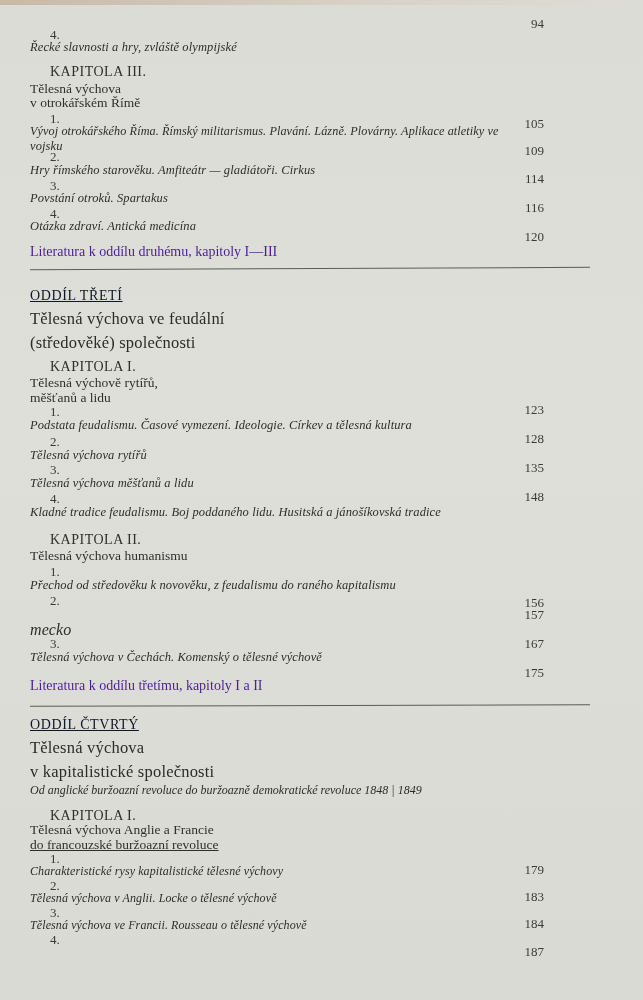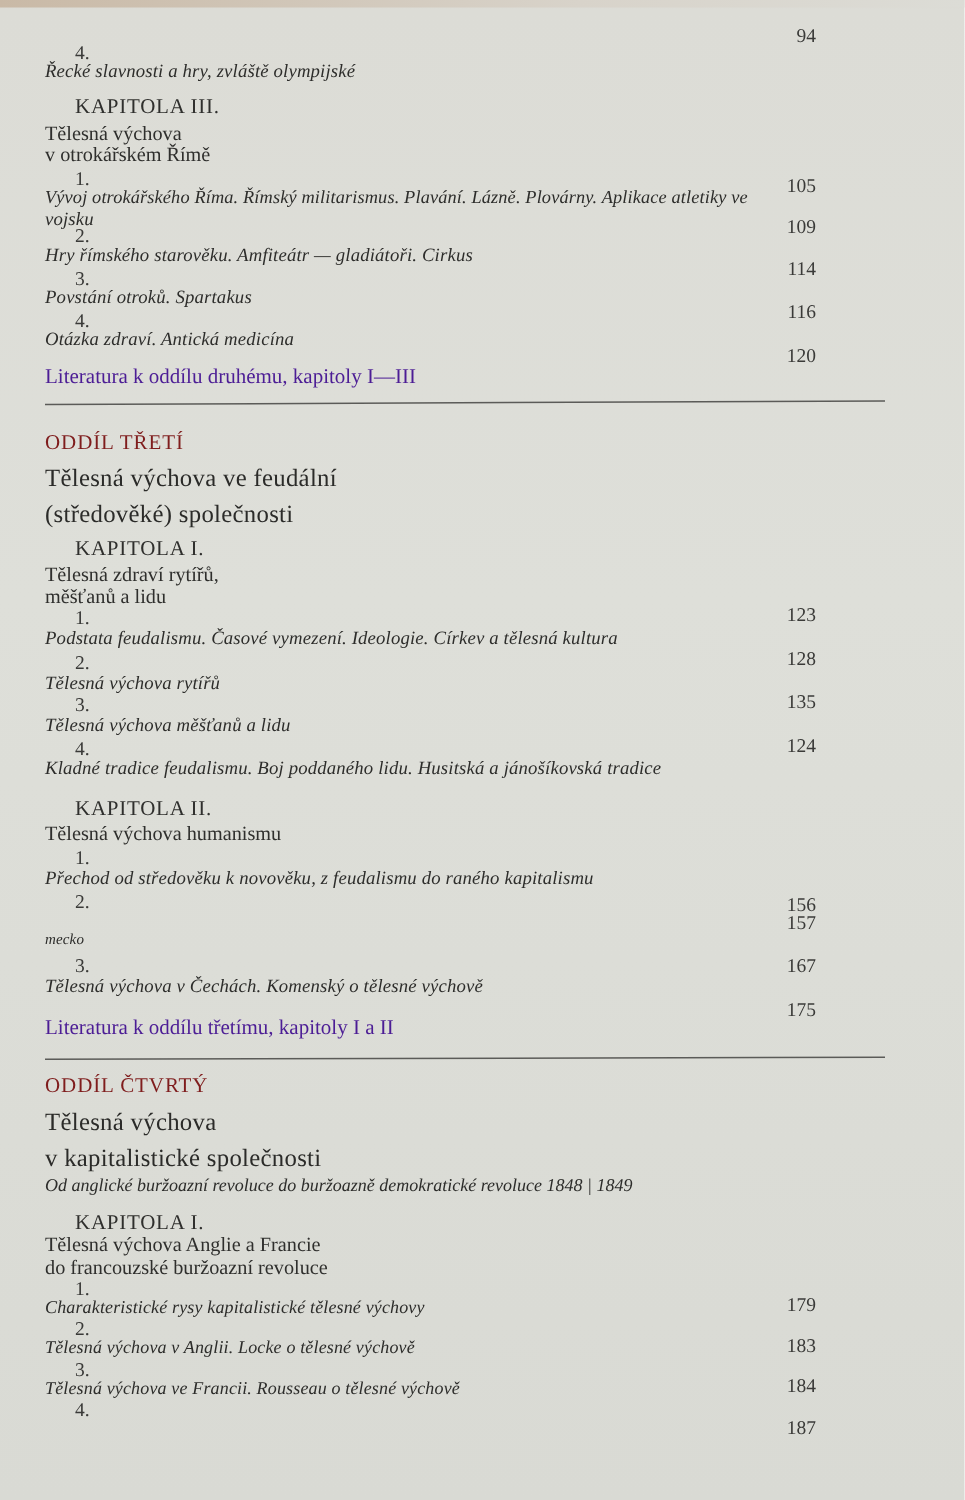--- a/index.html
+++ b/index.html
@@ -12,21 +12,21 @@
   }
   .top-edge { position:absolute; left:0; top:0; width:643px; height:5px; background:linear-gradient(90deg,#c9b9a6,#d8d3ca 60%,#dcdcd6); }
   .page { position:absolute; left:0; top:0; width:594px; height:1000px; }
   .abs { position:absolute; white-space:nowrap; }
   .num { font-size:13px; color:#3a3a38; }
   .ital { font-style:italic; font-size:12.5px; color:#2d2d2b; letter-spacing:0.1px; }
   .pg { font-size:13px; color:#3a3a38; right:50px; text-align:right; }
   .kap { font-size:14px; letter-spacing:0.5px; color:#2f2f2d; }
   .ch-title { font-size:13.5px; color:#2f2f2d; }
   .lit { font-size:14px; color:#4c1d95; }
-  .oddil { font-size:14px; letter-spacing:0.6px; color:#7f1d1d; }
+  .oddil { font-size:14px; letter-spacing:0.6px; color:#0f172a;text-decoration:underline; }
   .section-title { font-size:16.5px; color:#2b2b29; letter-spacing:0.2px; }
   .sub-ital { font-style:italic; font-size:12.5px; color:#2d2d2b; }
   .rule { position:absolute; height:1px; background:#5b5b58; }
 </style>
 </head>
 <body>
 
 <div class="top-edge"></div>
 
 <div class="page">
@@ -59,67 +59,67 @@
   <span class="abs pg" style="top:229px;">120</span>
   <span class="abs lit" style="left:30px;top:244px;">Literatura k oddílu druhému, kapitoly I—III</span>
 
   <div class="rule" style="left:30px;top:268px;width:560px;transform:rotate(-0.25deg);"></div>
 
   <span class="abs oddil" style="left:30px;top:288px;">ODDÍL TŘETÍ</span>
   <span class="abs section-title" style="left:30px;top:309px;">Tělesná výchova ve feudální</span>
   <span class="abs section-title" style="left:30px;top:333px;">(středověké) společnosti</span>
 
   <span class="abs kap" style="left:50px;top:359px;">KAPITOLA I.</span>
-  <span class="abs ch-title" style="left:30px;top:375px;">Tělesná zdraví rytířů,</span>
+  <span class="abs ch-title" style="left:30px;top:375px;">Tělesná výchově rytířů,</span>
   <span class="abs ch-title" style="left:30px;top:390px;">měšťanů a lidu</span>
 
   <span class="abs pg" style="top:402px;">123</span>
   <span class="abs num" style="left:50px;top:404px;">1.</span>
   <span class="abs ital" style="left:30px;top:418px;">Podstata feudalismu. Časové vymezení. Ideologie. Církev a tělesná kultura</span>
 
   <span class="abs pg" style="top:431px;">128</span>
   <span class="abs num" style="left:50px;top:434px;">2.</span>
   <span class="abs ital" style="left:30px;top:448px;">Tělesná výchova rytířů</span>
 
   <span class="abs pg" style="top:460px;">135</span>
   <span class="abs num" style="left:50px;top:462px;">3.</span>
   <span class="abs ital" style="left:30px;top:476px;">Tělesná výchova měšťanů a lidu</span>
 
-  <span class="abs pg" style="top:489px;">124</span>
+  <span class="abs pg" style="top:489px;">148</span>
   <span class="abs num" style="left:50px;top:491px;">4.</span>
   <span class="abs ital" style="left:30px;top:505px;">Kladné tradice feudalismu. Boj poddaného lidu. Husitská a jánošíkovská tradice</span>
 
   <span class="abs kap" style="left:50px;top:532px;">KAPITOLA II.</span>
   <span class="abs ch-title" style="left:30px;top:548px;">Tělesná výchova humanismu</span>
 
   <span class="abs pg" style="top:595px;">156</span>
   <span class="abs num" style="left:50px;top:564px;">1.</span>
   <span class="abs ital" style="left:30px;top:578px;">Přechod od středověku k novověku, z feudalismu do raného kapitalismu</span>
 
   <span class="abs num" style="left:50px;top:593px;">2.</span>
   <span class="abs pg" style="top:607px;">157</span>
-  <span class="abs ital" style="left:30px;top:621px;font-size:10px;">mecko</span>
+  <span class="abs ital" style="left:30px;top:621px;font-size:16px;">mecko</span>
 
   <span class="abs pg" style="top:636px;">167</span>
   <span class="abs num" style="left:50px;top:636px;">3.</span>
   <span class="abs ital" style="left:30px;top:650px;">Tělesná výchova v Čechách. Komenský o tělesné výchově</span>
 
   <span class="abs pg" style="top:665px;">175</span>
   <span class="abs lit" style="left:30px;top:678px;">Literatura k oddílu třetímu, kapitoly I a II</span>
 
   <div class="rule" style="left:30px;top:705px;width:560px;transform:rotate(-0.15deg);"></div>
 
   <span class="abs oddil" style="left:30px;top:717px;">ODDÍL ČTVRTÝ</span>
   <span class="abs section-title" style="left:30px;top:738px;">Tělesná výchova</span>
   <span class="abs section-title" style="left:30px;top:762px;">v kapitalistické společnosti</span>
   <span class="abs sub-ital" style="left:30px;top:783px;font-size:12px;">Od anglické buržoazní revoluce do buržoazně demokratické revoluce 1848 | 1849</span>
 
   <span class="abs kap" style="left:50px;top:808px;">KAPITOLA I.</span>
   <span class="abs ch-title" style="left:30px;top:822px;">Tělesná výchova Anglie a Francie</span>
-  <span class="abs ch-title" style="left:30px;top:837px;">do francouzské buržoazní revoluce</span>
+  <span class="abs ch-title" style="left:30px;top:837px;text-decoration:underline;">do francouzské buržoazní revoluce</span>
 
   <span class="abs num" style="left:50px;top:851px;">1.</span>
   <span class="abs ital" style="left:30px;top:864px;font-size:12px;">Charakteristické rysy kapitalistické tělesné výchovy</span>
   <span class="abs pg" style="top:862px;">179</span>
 
   <span class="abs num" style="left:50px;top:878px;">2.</span>
   <span class="abs ital" style="left:30px;top:891px;font-size:12px;">Tělesná výchova v Anglii. Locke o tělesné výchově</span>
   <span class="abs pg" style="top:889px;">183</span>
 
   <span class="abs num" style="left:50px;top:905px;">3.</span>

